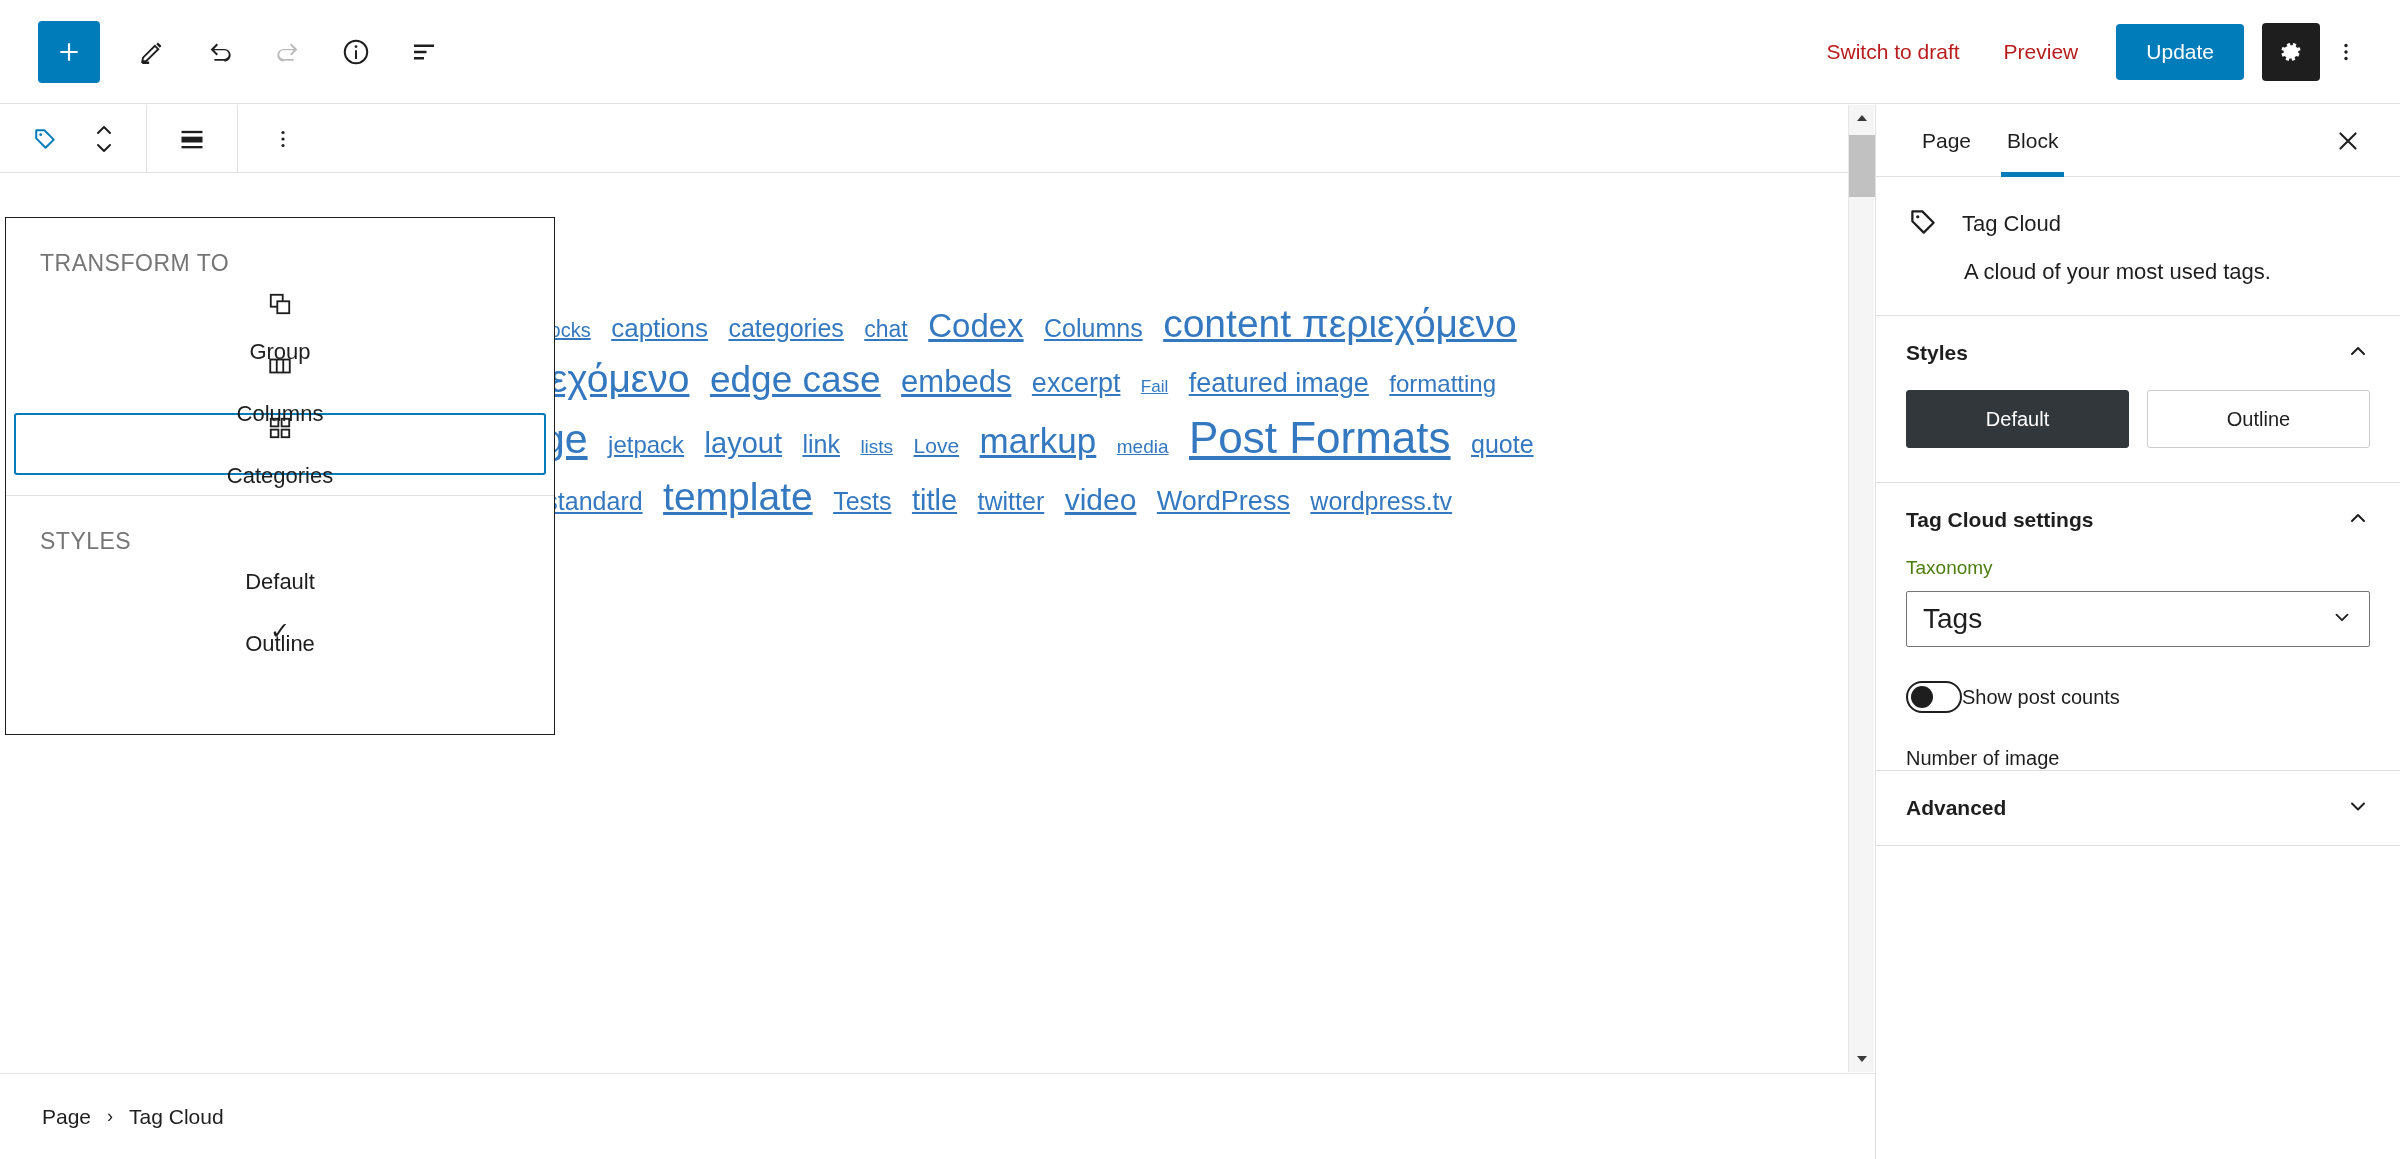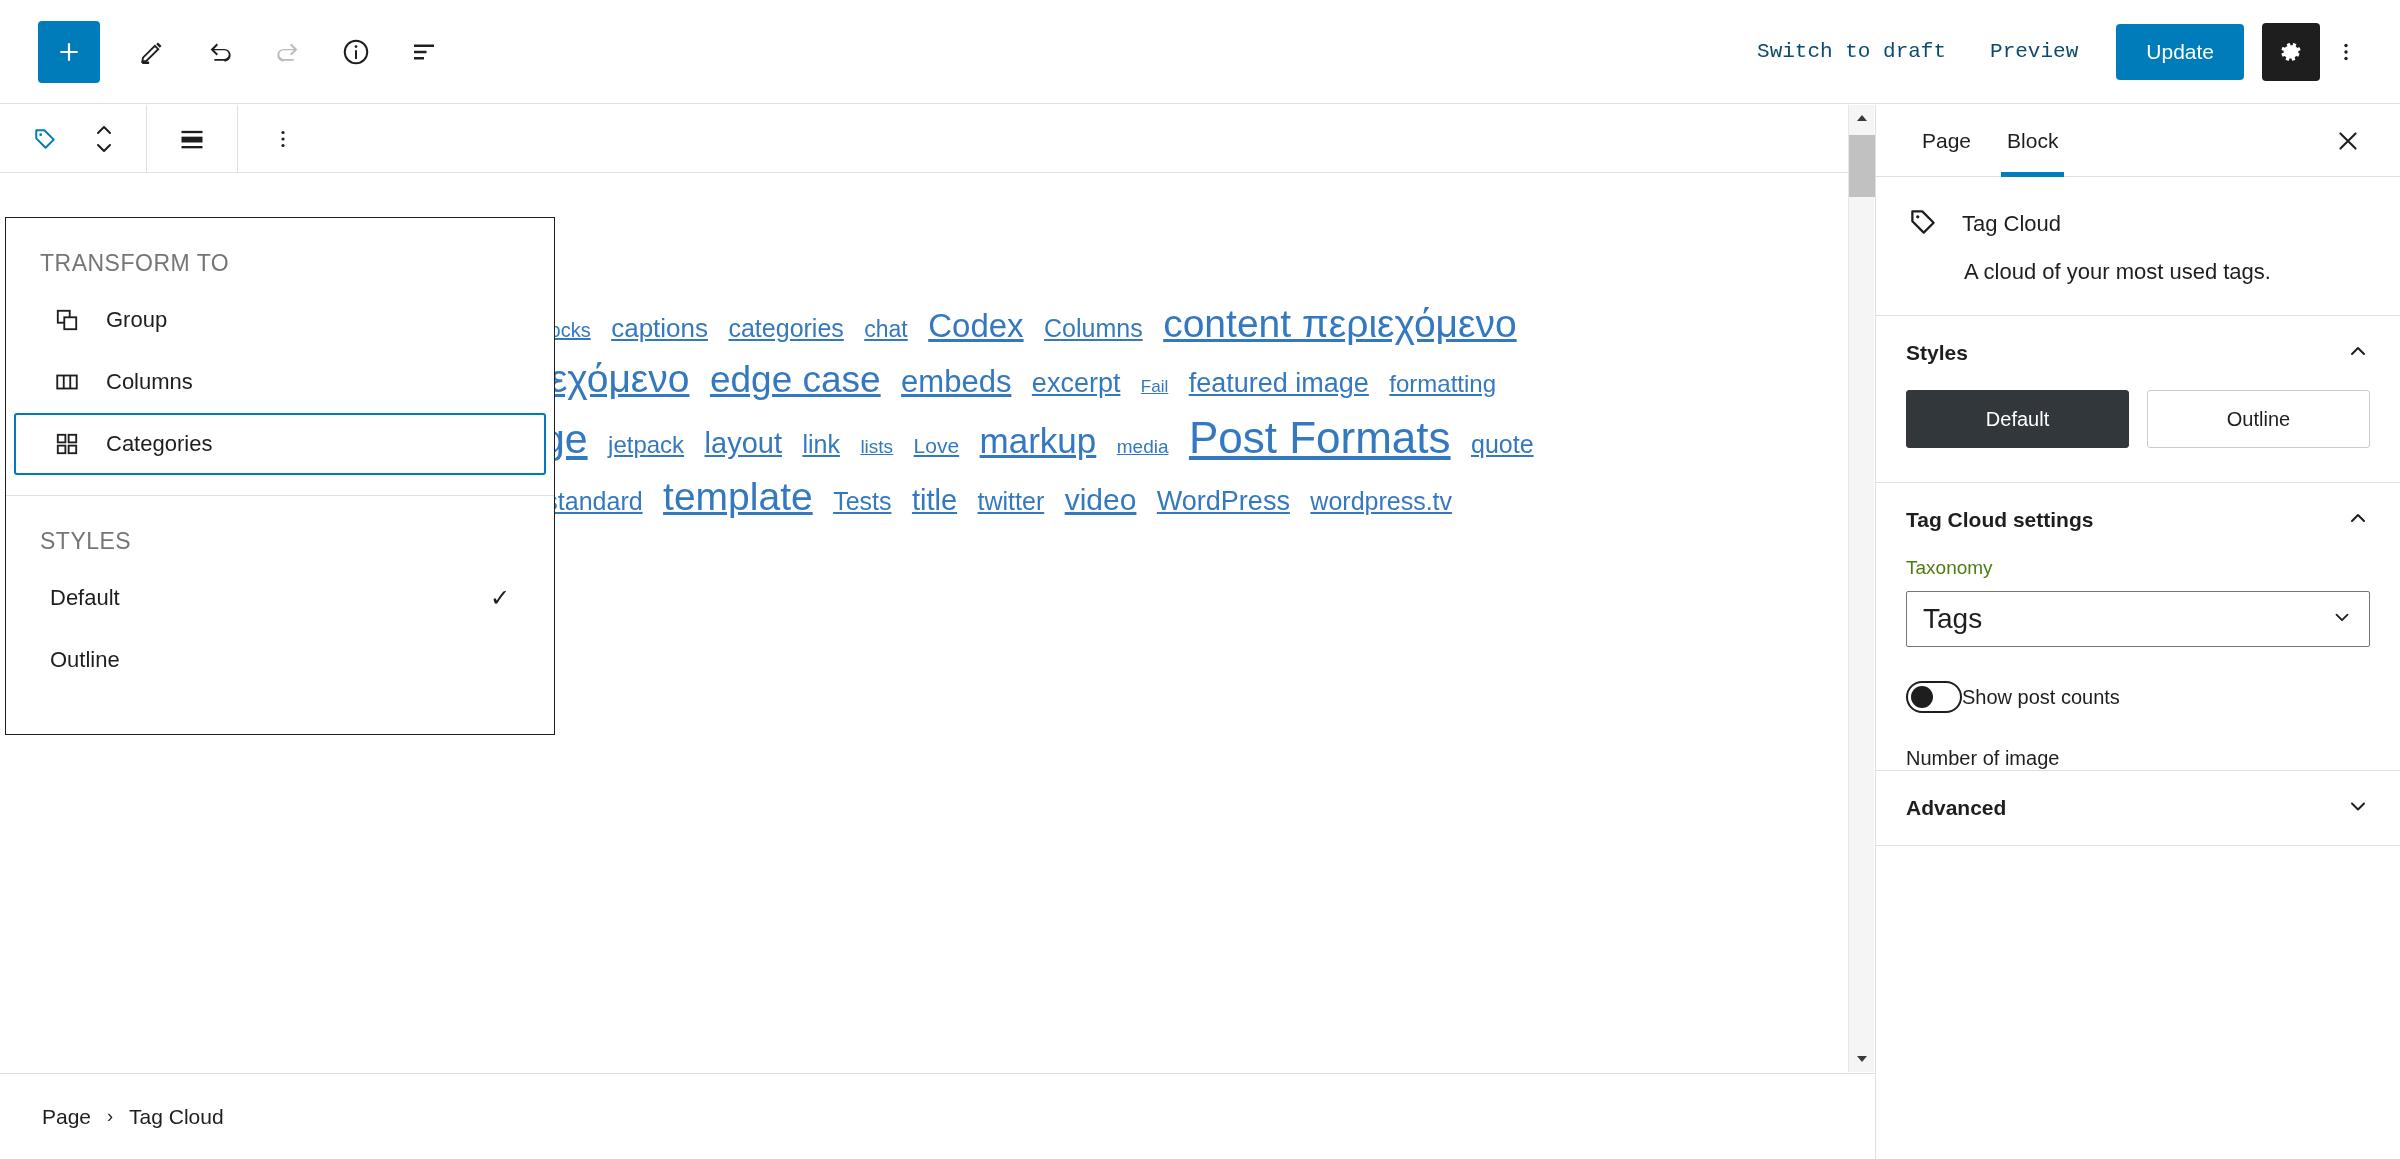--- a/index.html
+++ b/index.html
@@ -29,22 +29,22 @@
     margin-right: 18px;
   }
   .hdr-btn.add svg { fill: #fff; }
   .hdr-btn svg { display: block; }
 
   .header-right {
     margin-left: auto; display: flex; align-items: center;
     padding-right: 28px; gap: 0;
   }
   .hdr-link {
-    color: #0c4a6e; font-size: 21px; background: none; border: none;
-    cursor: pointer; padding: 10px 22px; font-family: Liberation Mono, monospace;
+    color: #b91c1c; font-size: 21px; background: none; border: none;
+    cursor: pointer; padding: 10px 22px; font-family: Liberation Sans, sans-serif;
   }
   .btn-update {
     background: #007cba; color: #fff; border: none; border-radius: 4px;
     font-size: 21px; padding: 0 30px; height: 56px; margin-left: 16px;
     cursor: pointer; font-family: inherit;
   }
   .btn-settings {
     width: 58px; height: 58px; background: #1e1e1e; border-radius: 4px;
     display: flex; align-items: center; justify-content: center;
     margin-left: 18px; cursor: pointer; border: none;
@@ -74,21 +74,21 @@
     background: #fff; border: 1px solid #1e1e1e;
     z-index: 50;
   }
   .menu-section-label {
     font-size: 23px; color: #757575; letter-spacing: .5px;
     padding: 32px 34px 12px 34px; text-transform: uppercase;
   }
   .menu-item {
     display: flex; align-items: center; gap: 22px;
     height: 62px; padding: 0 34px; cursor: pointer; font-size: 22px; color: #1e1e1e;
-    margin: 0 8px; border: 2px solid transparent;
+    margin: 0 8px; border: 2px solid transparent; flex-direction: column;
   }
   .menu-item.selected {
     border: 2px solid #007cba; border-radius: 3px;
   }
   .menu-item .mi-icon { width: 34px; display: flex; align-items: center; justify-content: center; }
   .menu-sep { border-top: 1px solid #e0e0e0; margin-top: 20px; }
   .menu-item.style { padding-left: 34px; justify-content: space-between; }
   .menu-check { color: #1e1e1e; font-size: 24px; }
 
   

